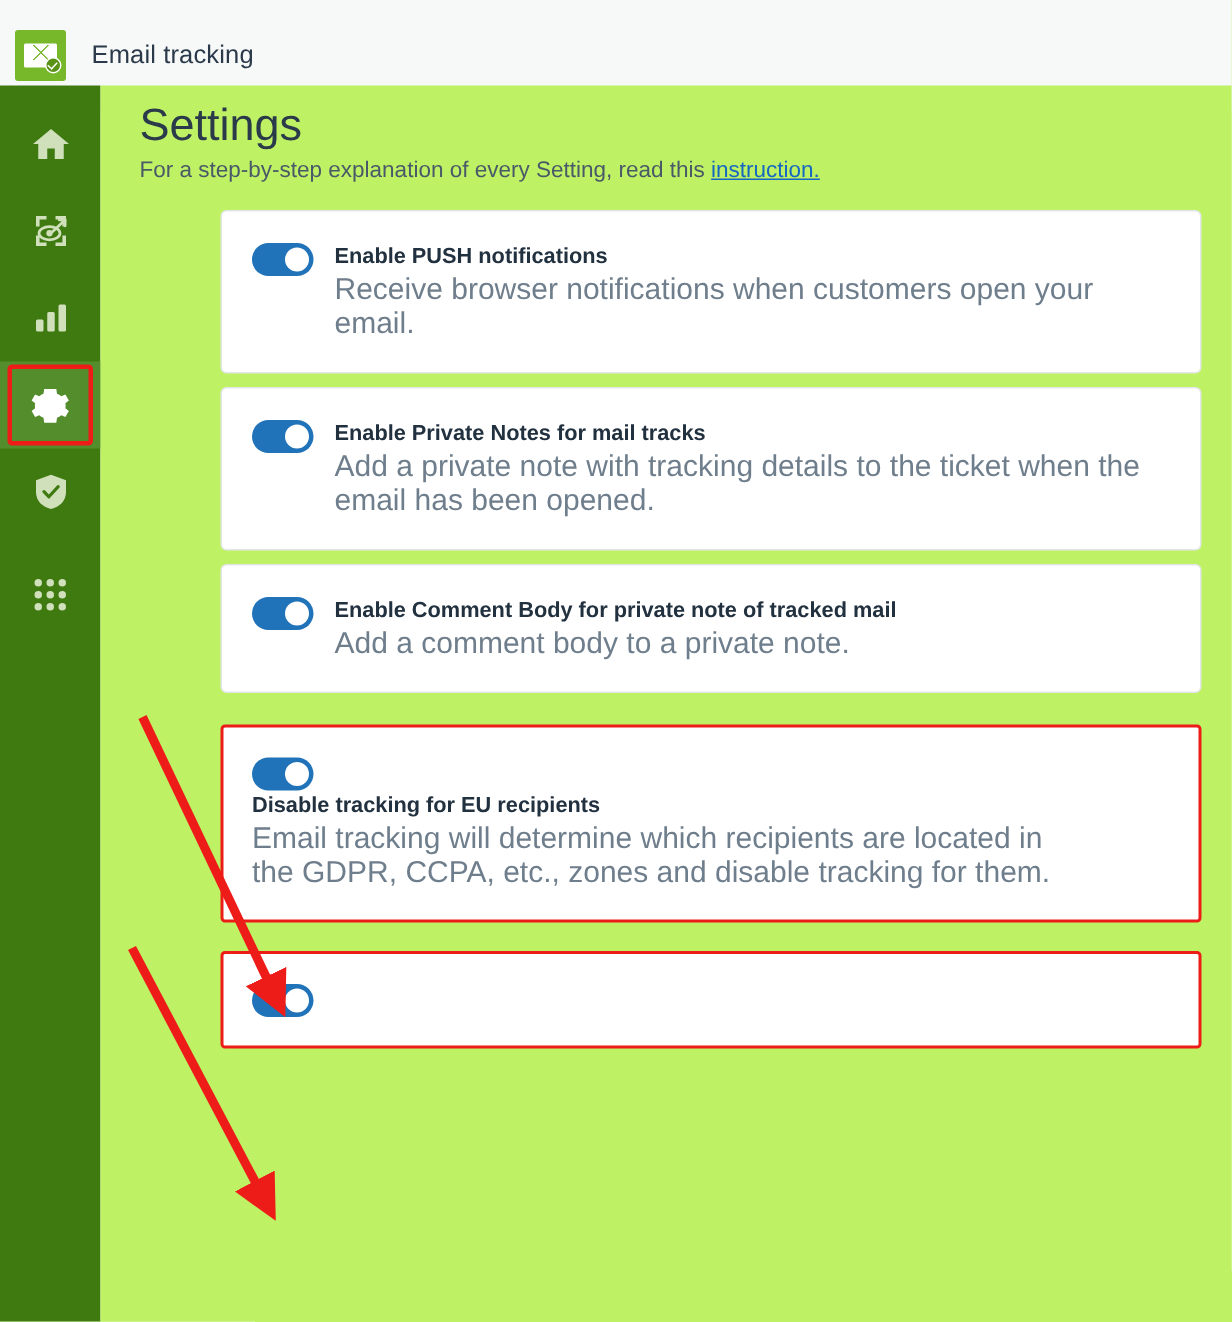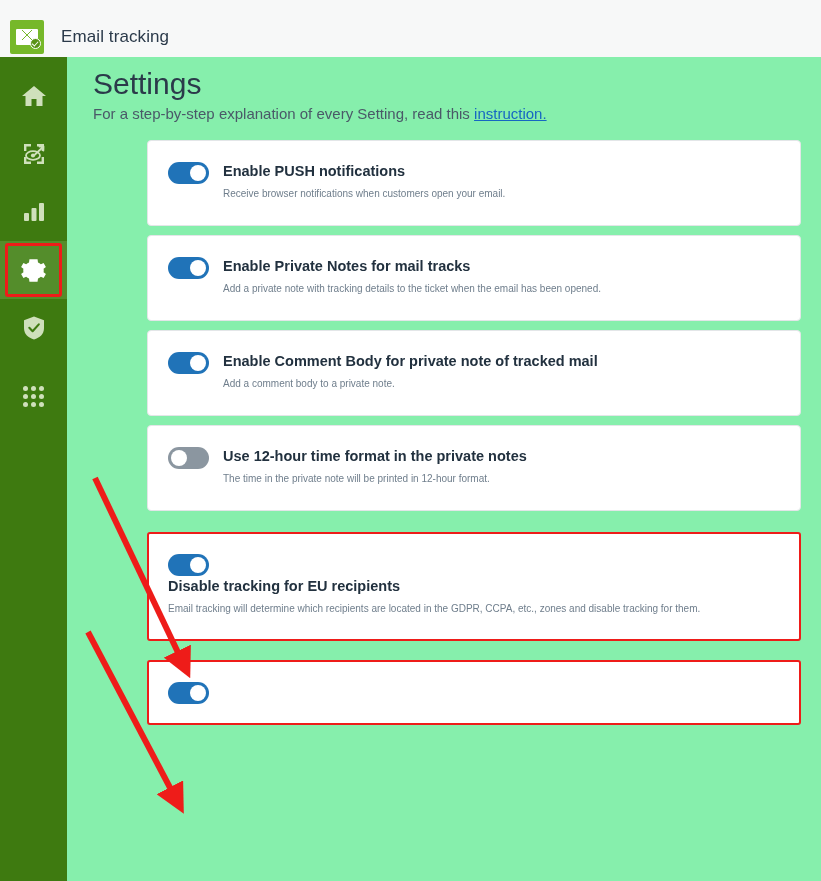--- a/index.html
+++ b/index.html
@@ -120,21 +120,21 @@
     border-radius: 50%;
     background: #cfe0bb;
   }
 
   
   .content {
     position: absolute;
     left: 67px; top: 57px;
     width: 754px;
     height: 824px;
-    background: #86efac;
+    background: #bef264;
     overflow: hidden;
   }
   .page-title {
     margin: 8px 0 0 26px;
     font-size: 30px;
     font-weight: normal;
     color: #2b3a4a;
     line-height: 38px;
   }
   .page-sub {
@@ -198,21 +198,21 @@
 
   .card-text { flex: 1 1 auto; min-width: 0; }
   .card-title {
     font-size: 14.5px;
     font-weight: bold;
     color: #22313f;
     line-height: 18px;
     margin: 1px 0 0 0;
   }
   .card-desc {
-    font-size: 10px;
+    font-size: 20px;
     color: #6f7e8c;
     line-height: 23px;
     margin-top: 2px;
     max-width: 545px;
   }
 
   
   .arrows {
     position: absolute;
     left: 0; top: 0;
@@ -320,29 +320,20 @@
     <div class="card">
       <div class="toggle">
         <span class="knob"></span>
       </div>
       <div class="card-text">
         <div class="card-title">Enable Comment Body for private note of tracked mail</div>
         <div class="card-desc">Add a comment body to a private note.</div>
       </div>
     </div>
 
-    <div class="card">
-      <div class="toggle off">
-        <span class="knob"></span>
-      </div>
-      <div class="card-text">
-        <div class="card-title">Use 12-hour time format in the private notes</div>
-        <div class="card-desc">The time in the private note will be printed in 12-hour format.</div>
-      </div>
-    </div>
 
     <div class="card highlight h-eu">
       <div class="toggle">
         <span class="knob"></span>
       </div>
       <div class="card-text">
         <div class="card-title">Disable tracking for EU recipients</div>
         <div class="card-desc">Email tracking will determine which recipients are located in the GDPR, CCPA, etc., zones and disable tracking for them.</div>
       </div>
     </div>

